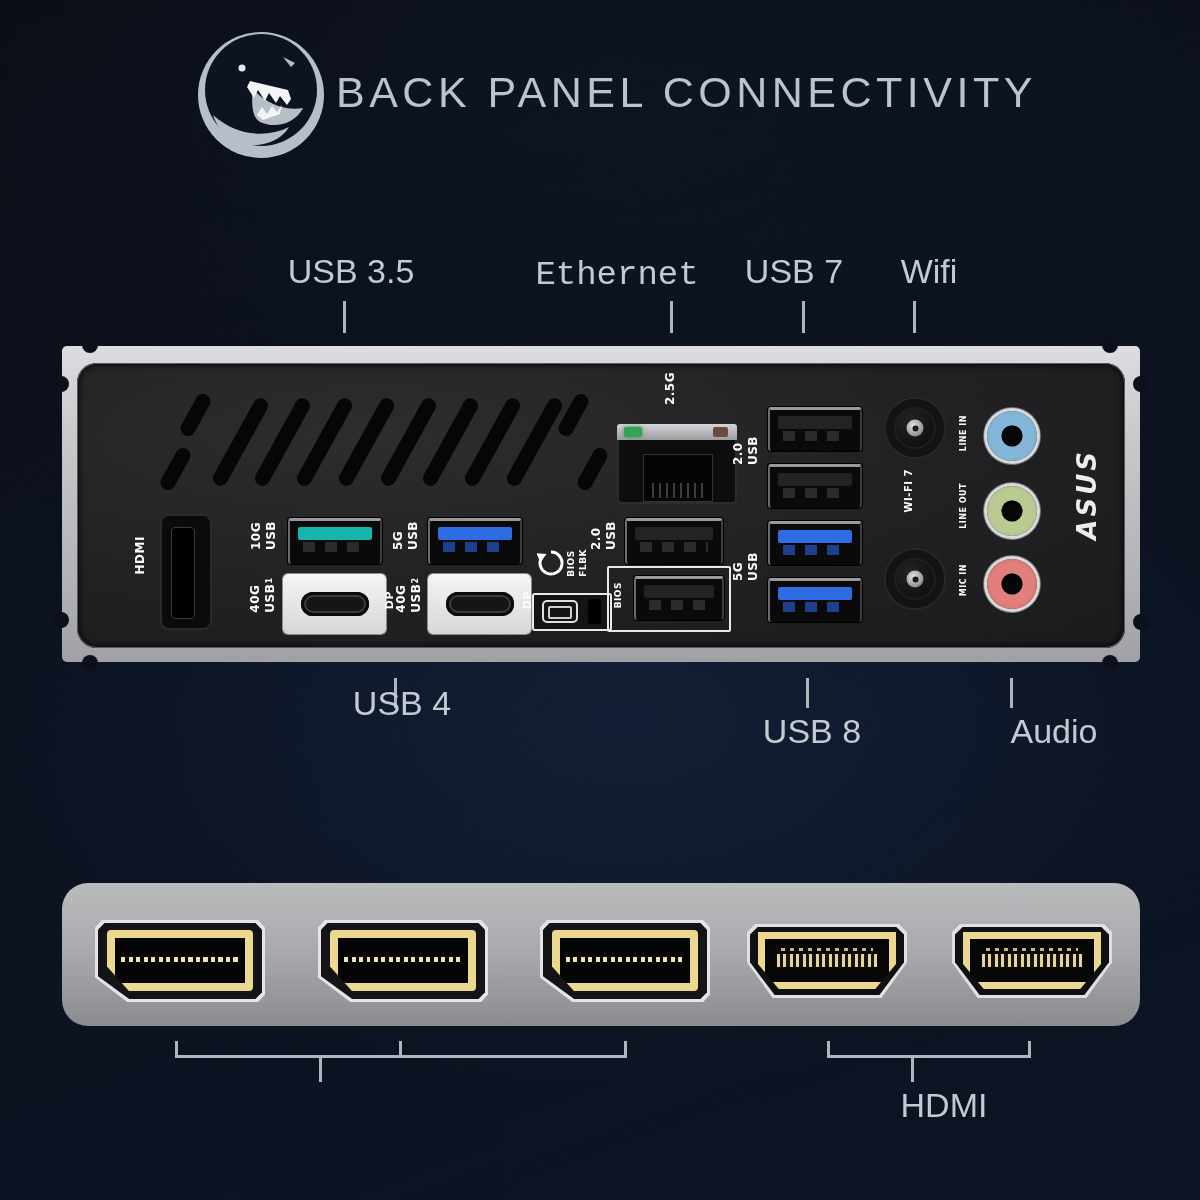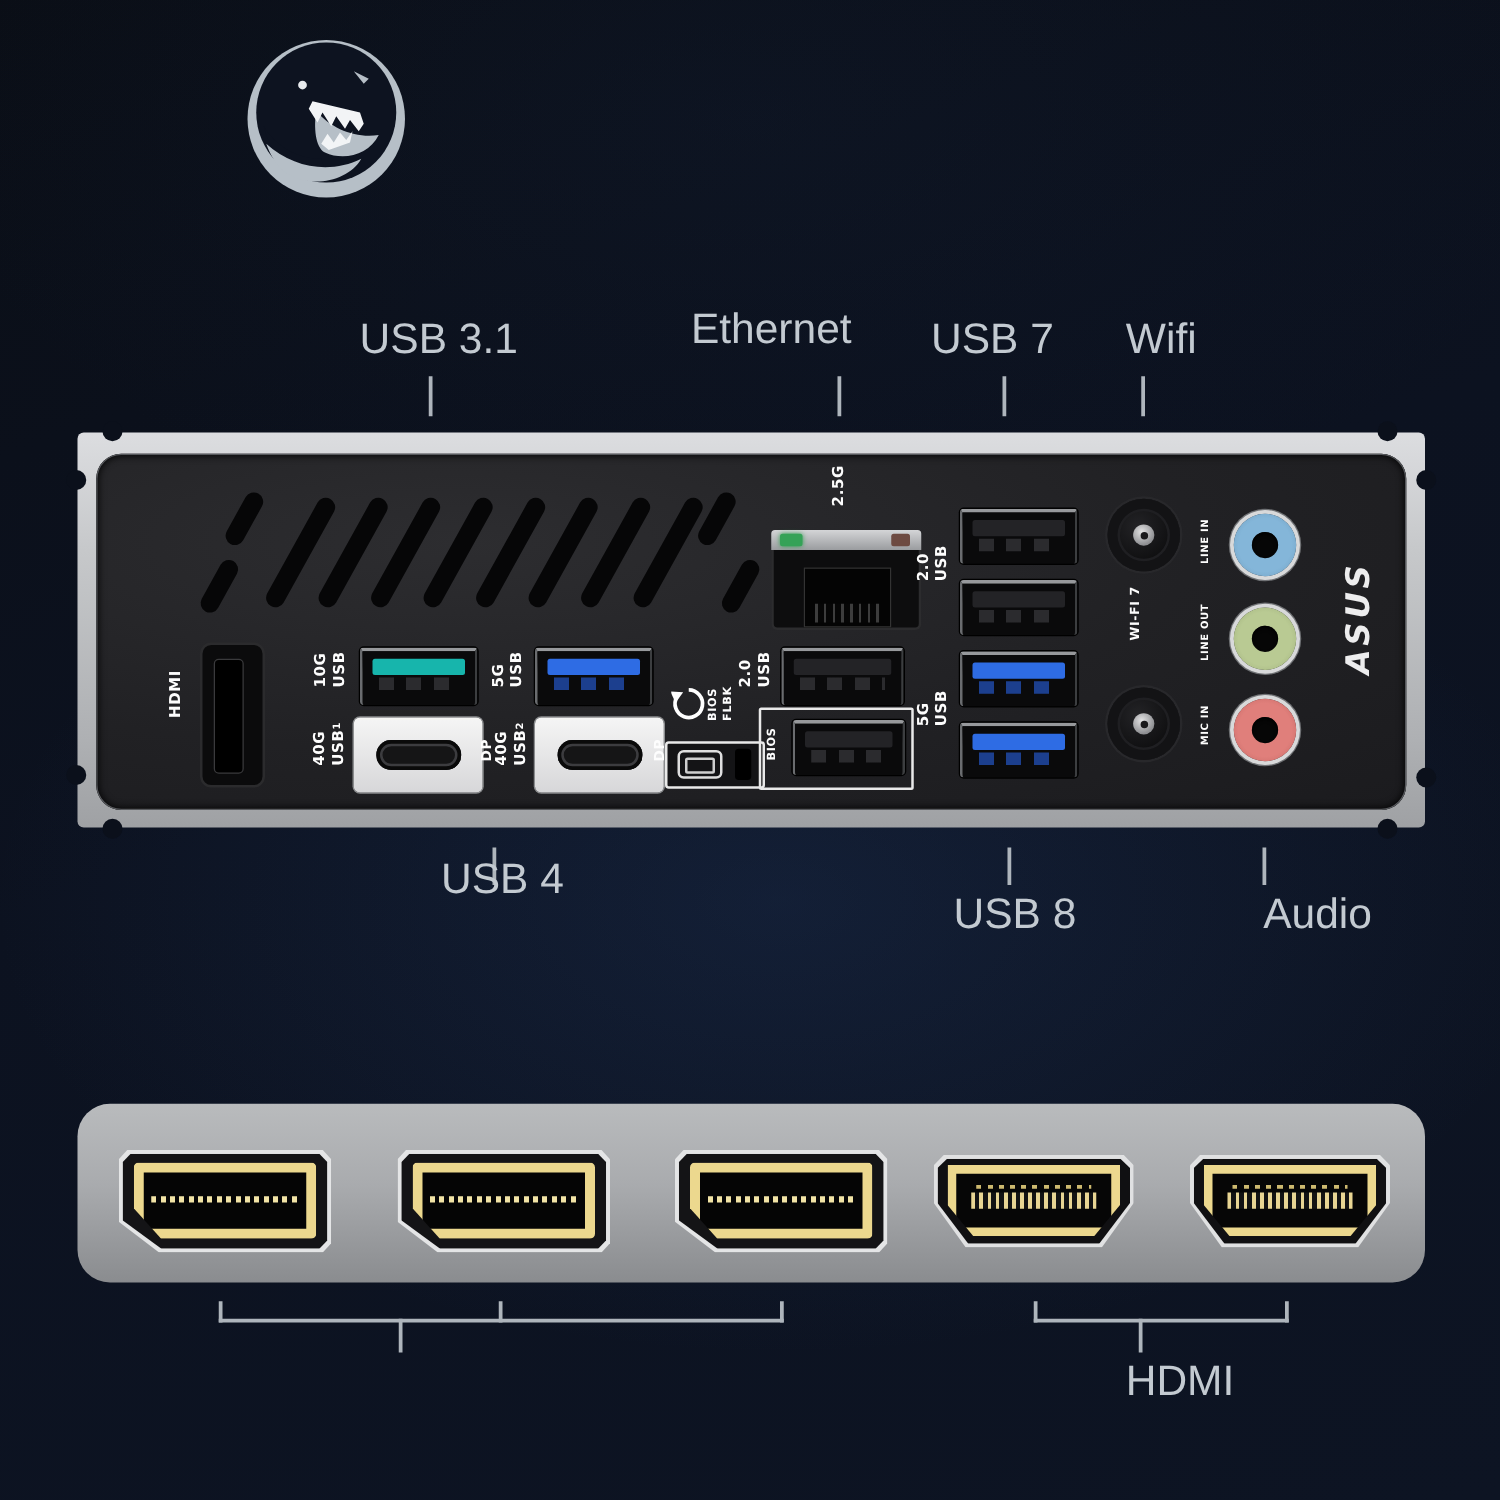--- a/index.html
+++ b/index.html
@@ -139,23 +139,24 @@
     <circle cx="64" cy="64" r="63" fill="#b6bfc7"></circle>
     <circle cx="64" cy="59" r="56" fill="#0d1320"></circle>
     <path fill="#0d1320" d="M14,70 C 20,96 40,112 66,114 L 60,96 C 40,96 24,86 14,70 Z"></path>
     <path fill="#b6bfc7" d="M56,58 C 68,72 88,80 106,77 C 98,93 78,98 63,91 C 55,87 54,70 56,58 Z"></path>
     <path fill="#b6bfc7" d="M16,84 C 38,104 68,108 92,96 C 82,114 52,120 33,108 C 25,103 19,93 16,84 Z"></path>
     <path fill="#f2f4f6" d="M50,56 l7,11 4,-8 7,11 4,-8 7,10 4,-7 7,9 4,-6 -3,-9 -38,-9 z"></path>
     <path fill="#f2f4f6" d="M60,84 l5,-8 5,7 5,-8 5,6 5,-7 -2,9 -17,6 z"></path>
     <circle cx="45" cy="37" r="3.5" fill="#e8ebee"></circle>
     <path fill="#b6bfc7" d="M86,26 l12,6 -4,4 z"></path>
   </svg>
-
-  <div class="callout" style="left:351px;top:252px;">USB 3.1</div>
-  <div class="callout" style="left:617px;top:244px;">Ethernet</div>
+  <div class="title">BACK PANEL CONNECTIVITY</div>
+
+  <div class="callout" style="left:351px;top:252px;">USB 3.5</div>
+  <div class="callout" style="left:617px;top:256px;font-family:Liberation Mono, monospace;">Ethernet</div>
   <div class="callout" style="left:794px;top:252px;">USB 7</div>
   <div class="callout" style="left:929px;top:252px;">Wifi</div>
   <div class="tick" style="left:343px;top:301px;height:32px;"></div>
   <div class="tick" style="left:670px;top:301px;height:32px;"></div>
   <div class="tick" style="left:802px;top:301px;height:32px;"></div>
   <div class="tick" style="left:913px;top:301px;height:32px;"></div>
 
   <div class="io-strip">
     <div class="notch" style="left:-9px;top:30px;"></div>
     <div class="notch" style="left:-9px;top:266px;"></div>

